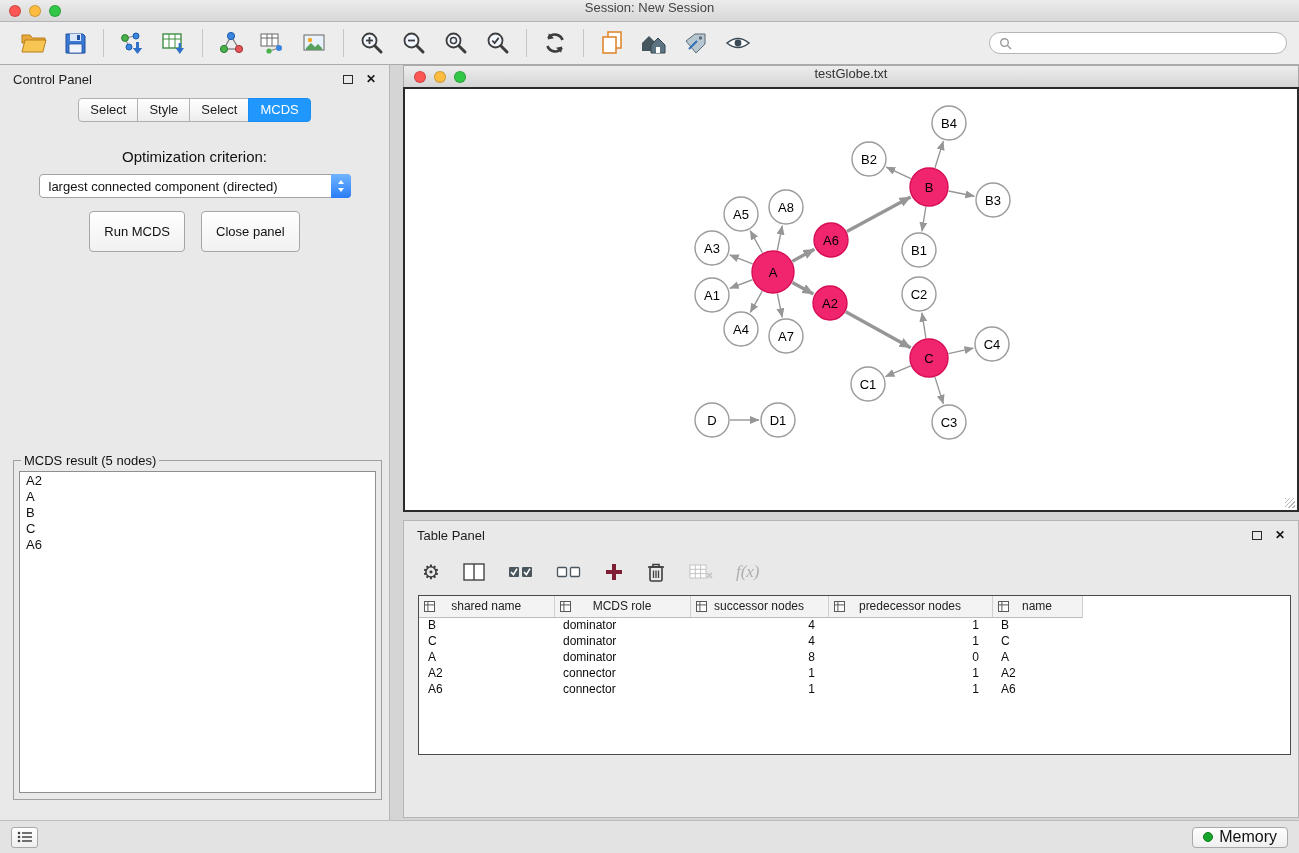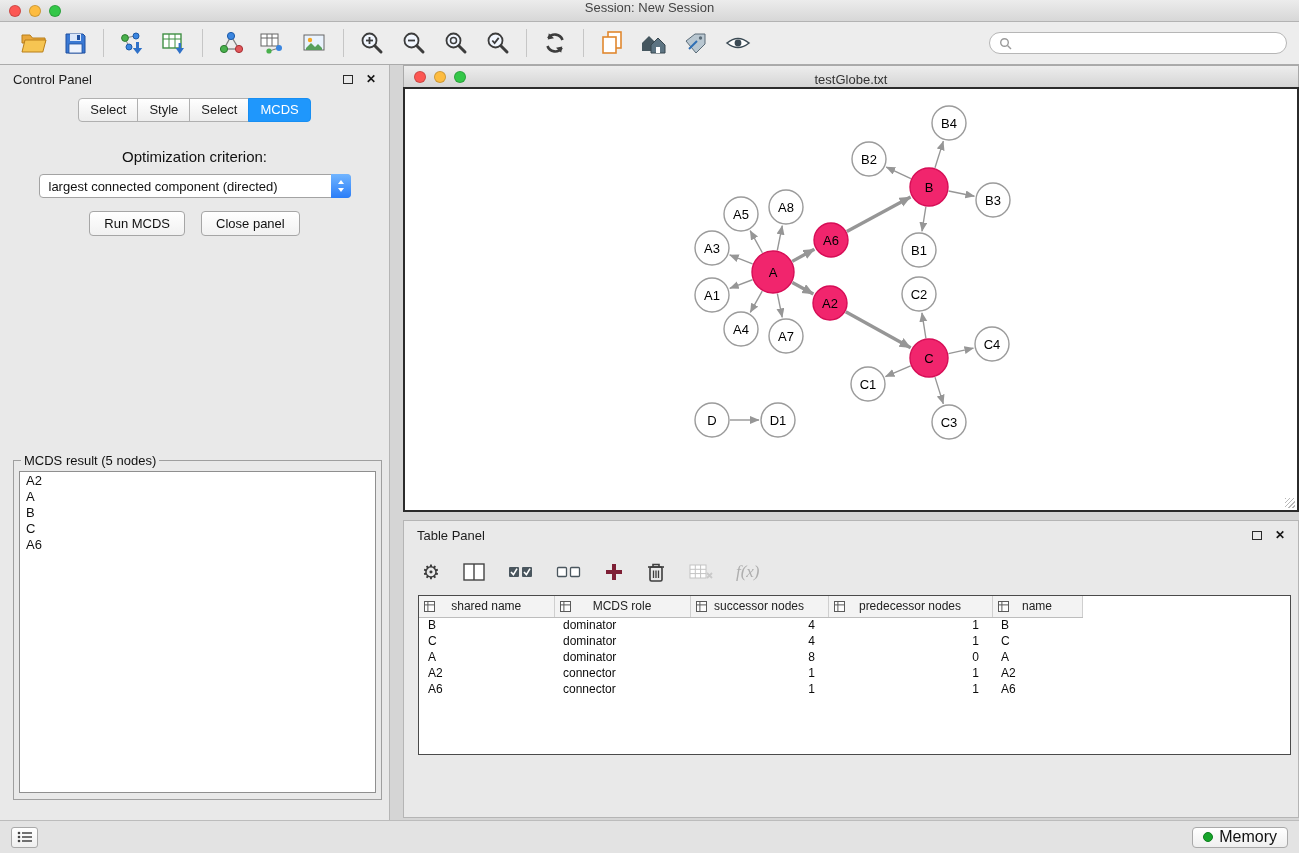--- a/index.html
+++ b/index.html
@@ -31,29 +31,29 @@
   .tab:last-child{border-radius:0 4px 4px 0}
   .tab.active{background:#1f97fc;border-color:#188ef2;color:#fff;z-index:1}
 
   
   .control-panel{position:absolute;left:0;top:65px;width:390px;height:755px;background:#e9e9e9;border-right:1px solid #b5b5b5}
   .cp-tabs{display:flex;justify-content:center;margin-top:5px}
   .opt-label{text-align:center;font-size:15px;color:#111;margin-top:26px}
   .combo{margin:9px auto 0;width:312px;height:24px;background:#fff;border:1px solid #a3a3a3;border-radius:4px;position:relative;display:flex;align-items:center;padding:0 26px 0 9px;font-size:13px;color:#111;white-space:nowrap}
   .combo-stepper{position:absolute;right:-1px;top:-1px;width:20px;height:24px;border-radius:0 4px 4px 0;background:linear-gradient(#71b5ff,#2a7df8);display:flex;align-items:center;justify-content:center}
   .cp-buttons{display:flex;justify-content:center;gap:16px;margin-top:13px}
-  .btn{font-size:13px;padding:4px 14px;background:linear-gradient(#ffffff,#f1f1f1);border:1px solid #a6a6a6;border-radius:4px;color:#111}
+  .btn{font-size:13px;padding:12px 14px;background:linear-gradient(#ffffff,#f1f1f1);border:1px solid #a6a6a6;border-radius:4px;color:#111}
   .result-fieldset{position:absolute;left:13px;top:388px;width:369px;height:347px;border:1px solid #9f9f9f;padding:3px 5px 6px}
   .result-fieldset legend{font-size:13px;color:#111;padding:0 3px;margin-left:2px}
   .result-list{width:100%;height:100%;background:#fff;border:1px solid #8f8f8f;list-style:none;overflow:auto;padding:1px 0}
   .result-list li{font-size:13px;color:#111;padding:0 6px;line-height:16px}
 
   
   .network-window{position:absolute;left:403px;top:65px;width:896px;height:447px}
-  .net-titlebar{height:22px;background:linear-gradient(#ededed,#d5d5d5);border:1px solid #a9a9a9;border-bottom:none;display:flex;align-items:flex-end;justify-content:center;font-size:13px;color:#333;position:relative}
+  .net-titlebar{height:22px;background:linear-gradient(#ededed,#d5d5d5);border:1px solid #a9a9a9;border-bottom:none;display:flex;align-items:flex-start;justify-content:center;font-size:13px;color:#333;position:relative}
   .net-traffic{position:absolute;left:10px;top:5px;display:flex;gap:8px}
   .net-canvas{position:absolute;top:22px;left:0;right:0;bottom:0;background:#fff;border:2px solid #2b2b2b}
   .net-canvas svg{display:block;width:100%;height:100%}
   .resize-corner{position:absolute;right:2px;bottom:2px;width:10px;height:10px;background:repeating-linear-gradient(135deg,#b9b9b9 0 1px,transparent 1px 3px)}
 
   
   .table-panel{position:absolute;left:403px;top:520px;width:896px;height:298px;background:#e9e9e9;border:1px solid #b5b5b5}
   .tp-toolbar{display:flex;align-items:center;gap:22px;padding:8px 18px 6px;height:44px}
   .ticon{display:flex;align-items:center;justify-content:center}
   .gear-glyph{font-size:20px;color:#3a3a3a;line-height:1}

